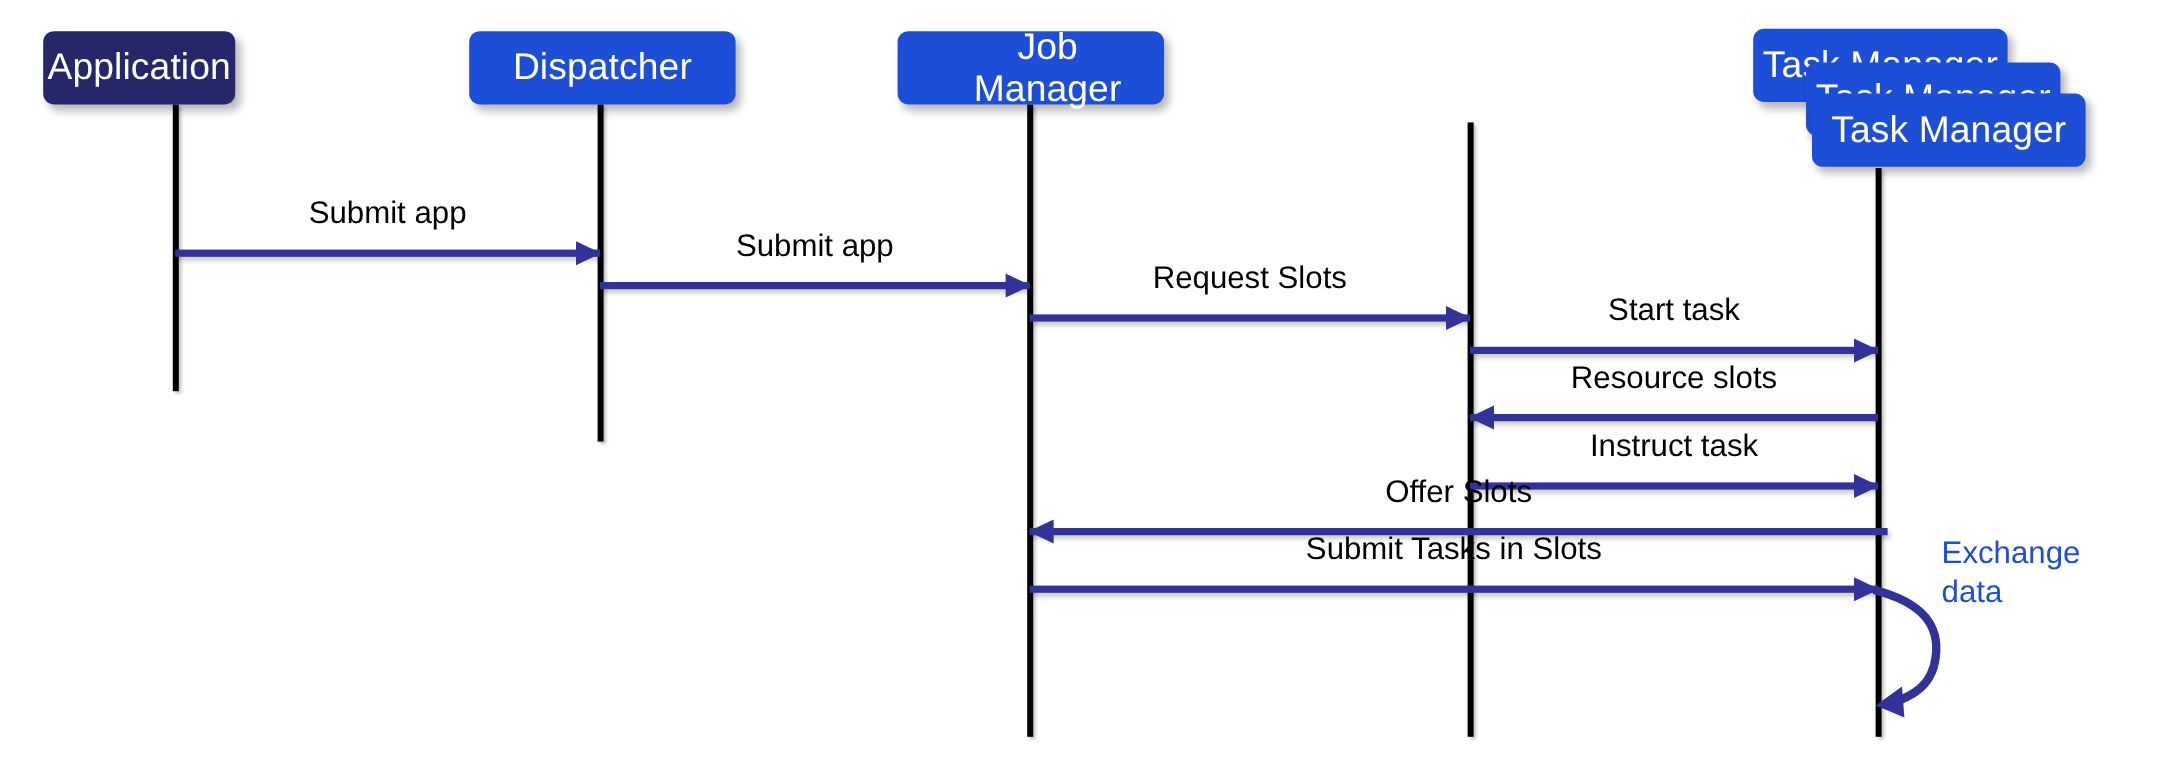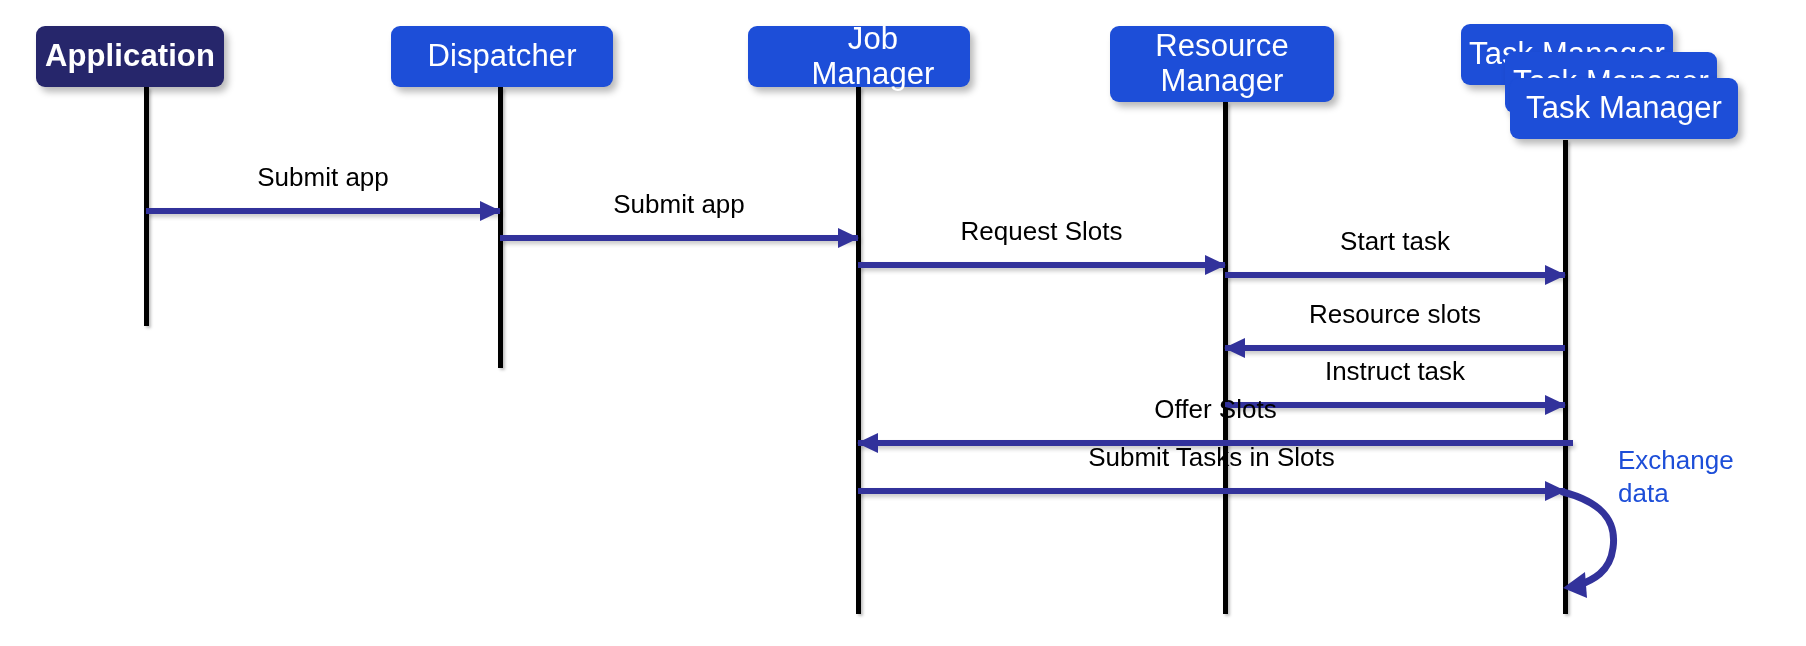--- a/index.html
+++ b/index.html
@@ -85,21 +85,21 @@
     <div class="msg right" style="left: 500px; top: 235px; width: 358px;">
       <div class="line"></div>
       <div class="head"></div>
       <div class="label">Submit app</div>
     </div>
     <div class="msg right" style="left: 858px; top: 262px; width: 367px;">
       <div class="line"></div>
       <div class="head"></div>
       <div class="label">Request Slots</div>
     </div>
-    <div class="msg right" style="left: 1225px; top: 272px; width: 340px;">
+    <div class="msg right" style="left: 1225px; top: 289px; width: 340px;">
       <div class="line"></div>
       <div class="head"></div>
       <div class="label">Start task</div>
     </div>
     <div class="msg left" style="left: 1225px; top: 345px; width: 340px;">
       <div class="line"></div>
       <div class="head"></div>
       <div class="label">Resource slots</div>
     </div>
     <div class="msg right" style="left: 1225px; top: 402px; width: 340px;">
@@ -127,26 +127,22 @@
 data</div>
     <div class="pbox light" style="left: 1461px; top: 24px; width: 212px; height: 61px; z-index: 10;">
       <span>Task Manager</span>
     </div>
     <div class="pbox light" style="left: 1505px; top: 52px; width: 212px; height: 61px; z-index: 11;">
       <span>Task Manager</span>
     </div>
     <div class="pbox light" style="left: 1510px; top: 78px; width: 228px; height: 61px; z-index: 12;">
       <span>Task Manager</span>
     </div>
-    <div class="pbox dark" style="left: 36px; top: 26px; width: 188px; height: 61px; z-index: 20; font-weight: bold;">
+    <div class="pbox dark" style="left: 36px; top: 26px; width: 160px; height: 61px; z-index: 20;">
       <span style="white-space: pre-line;">Application</span>
     </div>
     <div class="pbox light" style="left: 391px; top: 26px; width: 222px; height: 61px; z-index: 20;">
       <span style="white-space: pre-line;">Dispatcher</span>
     </div>
     <div class="pbox light" style="left: 748px; top: 26px; width: 222px; height: 61px; z-index: 20;">
       <span style="white-space: pre-line; margin-left: 28px;">Job Manager</span>
     </div>
-    <div class="pbox light" style="left: 1110px; top: 26px; width: 224px; height: 76px; z-index: 20;">
-      <span style="white-space: pre-line;">Resource
-Manager</span>
-    </div>
   </div>
 
 </body></html>

